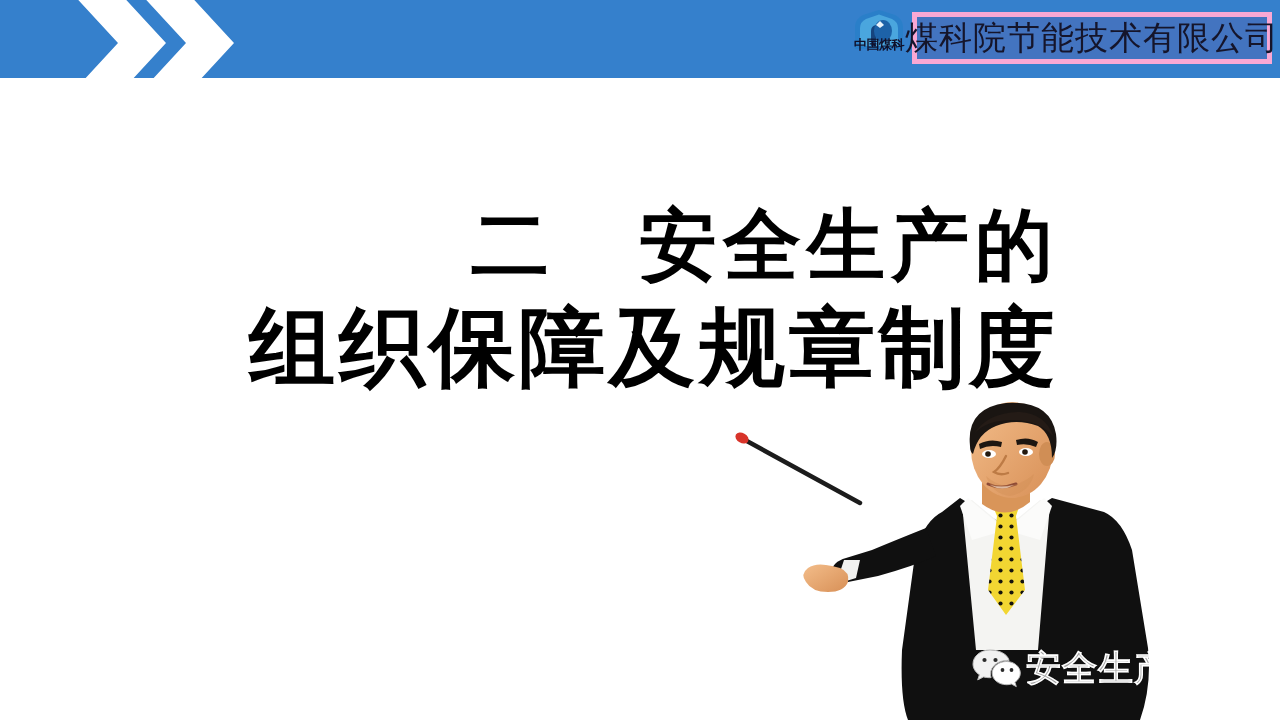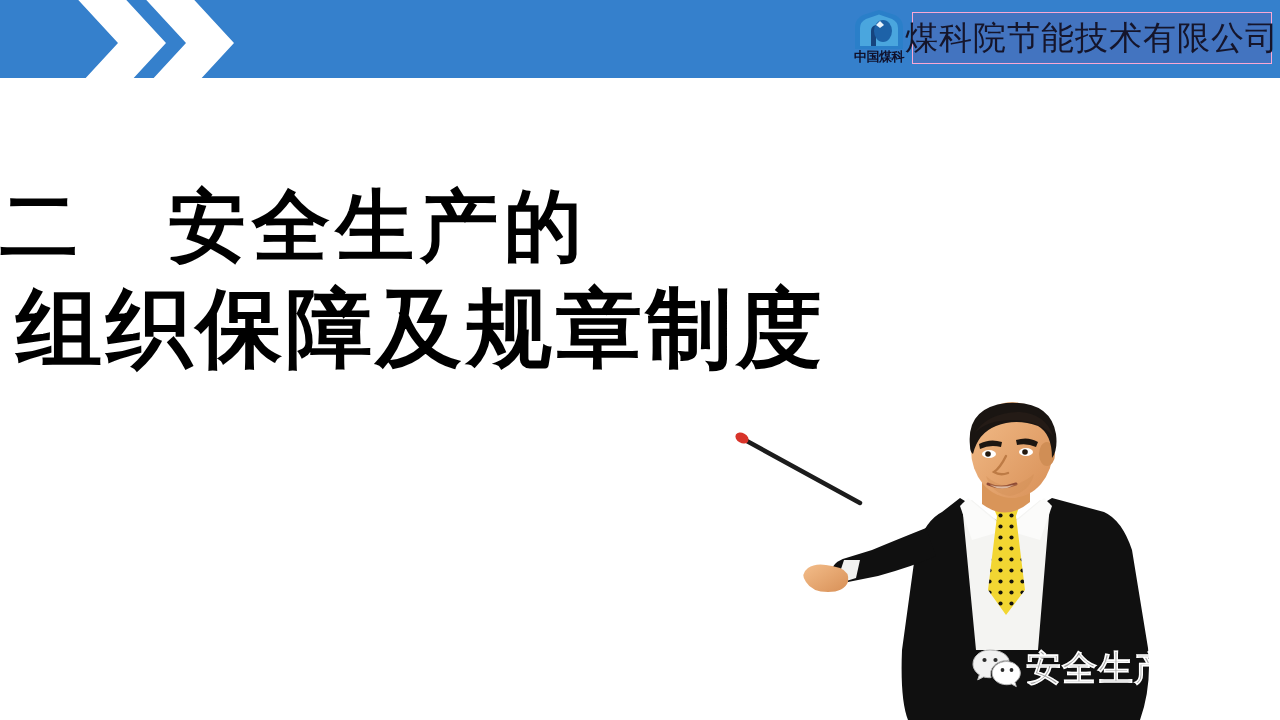--- a/index.html
+++ b/index.html
@@ -47,61 +47,61 @@
   .logo-mark {
     position: absolute;
     left: 6px;
     top: 0px;
     width: 60px;
     height: 42px;
   }
   .logo-text {
     position: absolute;
     left: 0;
-    top: 40px;
+    top: 28px;
     width: 72px;
     text-align: center;
     font-size: 13px;
     font-weight: bold;
     color: #10102a;
     letter-spacing: -0.5px;
     line-height: 15px;
     font-family: "Liberation Sans", "DejaVu Sans", sans-serif;
     white-space: nowrap;
   }
 
   .company-box {
     position: absolute;
     left: 912px;
     top: 12px;
     width: 360px;
     height: 52px;
     background: #4374c0;
-    border: 1px solid #f9a8d4;
+    border: 5px solid #f9a8d4;
     box-sizing: border-box;
     display: flex;
     align-items: center;
     justify-content: center;
   }
   .company-name {
     font-size: 33px;
     line-height: 36px;
     color: #15152b;
     letter-spacing: 1px;
     white-space: nowrap;
     font-family: "DejaVu Sans", "Liberation Sans", sans-serif;
   }
 
   
   .title-block {
     position: absolute;
     left: 0;
-    top: 176px;
+    top: 195px;
     width: 1059px;
-    text-align: left;
+    text-align: right;
   }
   .title-line {
     font-family: "DejaVu Serif", "Liberation Serif", serif;
     font-weight: bold;
     color: #000000;
     white-space: pre;
   }
   .title-line-1 {
     font-size: 78px;
     line-height: 100px;

